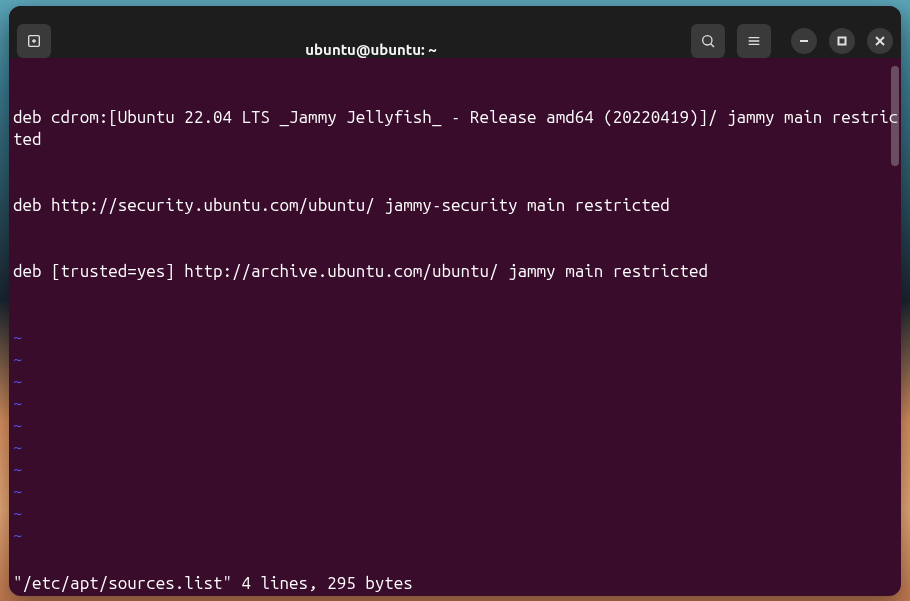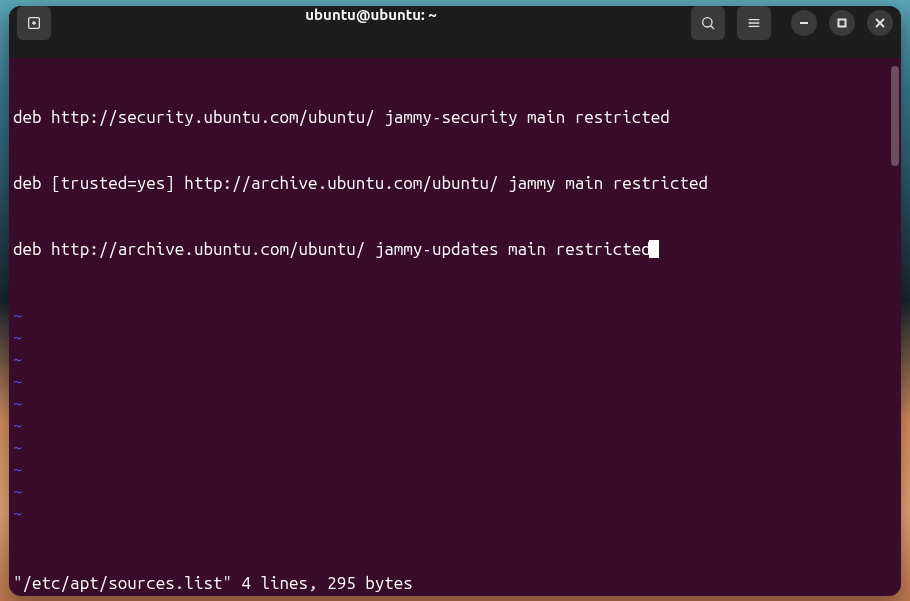--- a/index.html
+++ b/index.html
@@ -20,21 +20,21 @@
       border-radius: 12px;
       overflow: hidden;
       display: flex;
       flex-direction: column;
       box-shadow: 0 8px 24px rgba(0,0,0,0.4);
     }
     .titlebar {
       height: 52px;
       background: #1d1d1d;
       display: flex;
-      align-items: flex-start;
+      align-items: flex-end;
       padding: 0 8px;
       gap: 6px;
       flex-shrink: 0;
     }
     .titlebar-left { display: flex; align-items: center; }
     .titlebar-center {
       flex: 1;
       text-align: center;
       color: #f7f7f7;
       font-size: 15px;
@@ -156,21 +156,21 @@
               <line x1="1" y1="1" x2="9" y2="9"></line>
               <line x1="9" y1="1" x2="1" y2="9"></line>
             </svg>
         </div>
       </div>
     </div>
   </div>
 
   <div class="terminal-body">
     <div class="terminal-content">
+      <div class="content-line">deb cdrom:[Ubuntu 22.04 LTS _Jammy Jellyfish_ - Release amd64 (20220419)]/ jammy main restricted</div>
       <div class="content-line">deb http://security.ubuntu.com/ubuntu/ jammy-security main restricted</div>
       <div class="content-line">deb [trusted=yes] http://archive.ubuntu.com/ubuntu/ jammy main restricted</div>
-      <div class="content-line"><span>deb http://archive.ubuntu.com/ubuntu/ jammy-updates main restricted</span><span class="cursor-block"></span></div>
       <div id="tilde-container"><div class="tilde">~</div><div class="tilde">~</div><div class="tilde">~</div><div class="tilde">~</div><div class="tilde">~</div><div class="tilde">~</div><div class="tilde">~</div><div class="tilde">~</div><div class="tilde">~</div><div class="tilde">~</div></div>
     </div>
     <div class="scrollbar"></div>
     <div class="status-line">"/etc/apt/sources.list" 4 lines, 295 bytes</div>
   </div>
 </div>
 
 </body></html>

